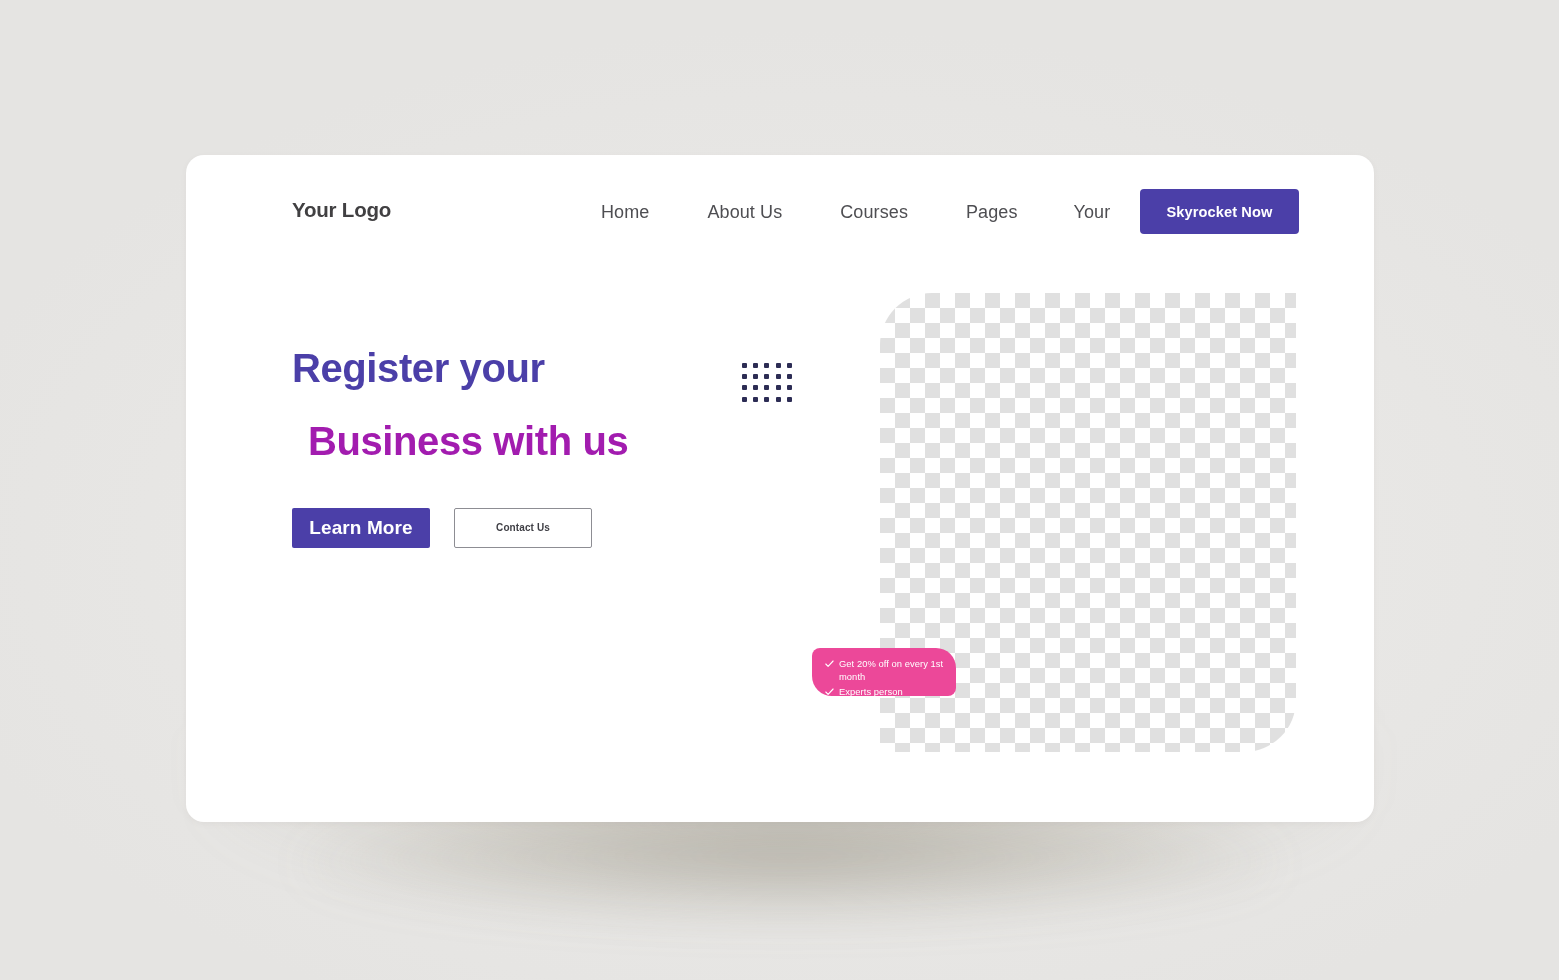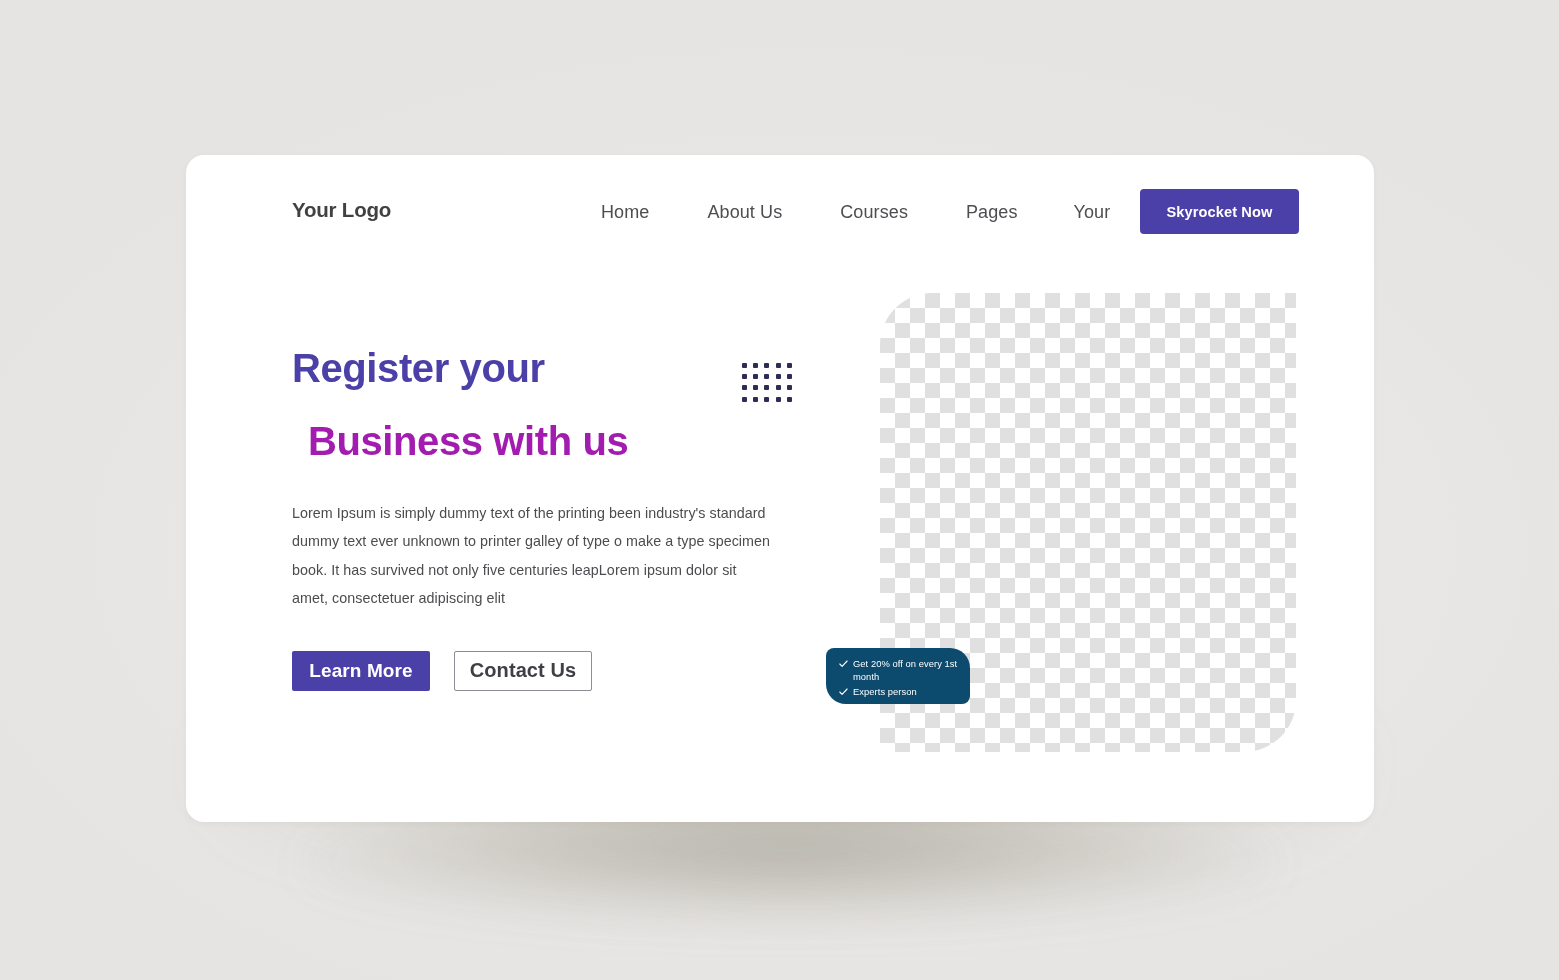--- a/index.html
+++ b/index.html
@@ -166,21 +166,21 @@
   }
   .btn-secondary {
     margin-left: 24px;
     width: 138px;
     height: 40px;
     background: #ffffff;
     border: 1.3px solid #8d8d93;
     border-radius: 2px;
     color: #3f3f45;
     font-family: "Liberation Sans", sans-serif;
-    font-size: 20px;
+    font-size: 10px;
     font-weight: bold;
     letter-spacing: 0.1px;
     cursor: pointer;
   }
 
   
   .dot-grid {
     position: absolute;
     left: 556px;
     top: 208px;
@@ -209,25 +209,25 @@
     background-image:
       linear-gradient(45deg, #e0e0e0 25%, transparent 25%, transparent 75%, #e0e0e0 75%),
       linear-gradient(45deg, #e0e0e0 25%, transparent 25%, transparent 75%, #e0e0e0 75%);
     background-size: 30px 30px;
     background-position: 0 0, 15px 15px;
   }
 
   
   .offer-badge {
     position: absolute;
-    left: 640px;
+    left: 626px;
     top: 493px;
     width: 144px;
-    height: 56px;
-    background: #0c4a6e;
+    height: 48px;
+    background: #ec4899;
     border-radius: 6px 18px 18px 6px;
     padding: 10px 12px 10px 13px;
     box-sizing: border-box;
   }
   .offer-badge.shape {
     border-radius: 8px 20px 8px 20px;
   }
   .offer-item {
     display: flex;
     align-items: flex-start;
@@ -279,21 +279,20 @@
       <div class="nav-gap-sm"></div>
       <a class="nav-link">Contact</a>
     </div>
 
     <button class="register-btn">Skyrocket Now</button>
   </div>
 
   <div class="hero-left">
     <h1 class="hero-title-1">Register your</h1>
     <h1 class="hero-title-2">Business with us</h1>
-    <p class="hero-paragraph">Lorem Ipsum is simply dummy text of the printing  been industry's standard dummy text ever unknown to printer galley of type o make a type specimen book. It has survived not only five centuries leapLorem ipsum dolor sit amet, consectetuer adipiscing elit</p>
     <div class="hero-buttons">
       <button class="btn-primary">Learn More</button>
       <button class="btn-secondary">Contact Us</button>
     </div>
   </div>
 
   <div class="dot-grid">
     <span class="dot"></span>
     <span class="dot"></span>
     <span class="dot"></span>

